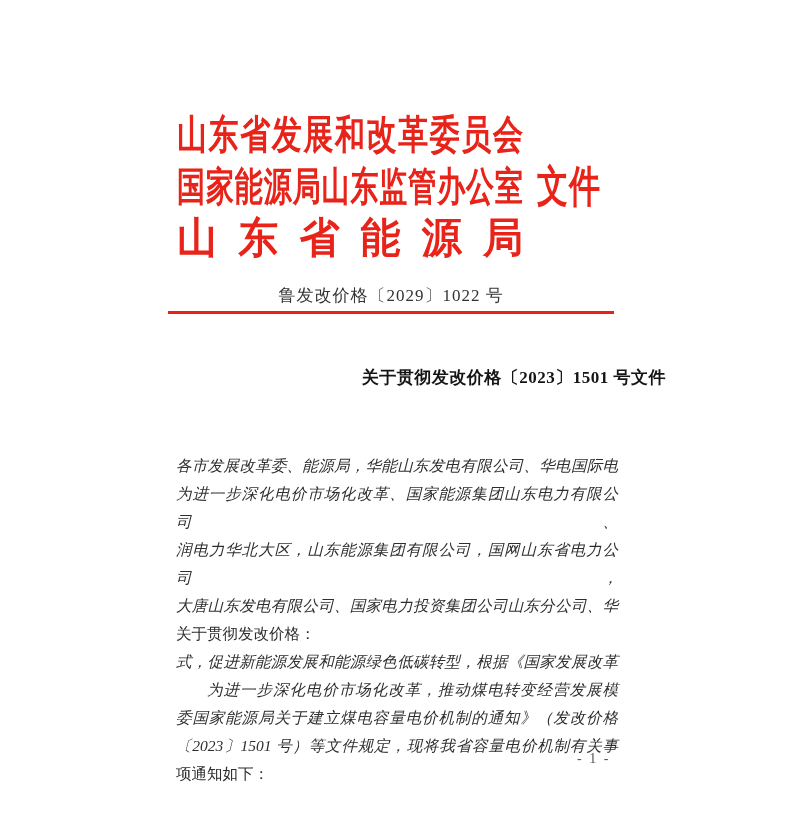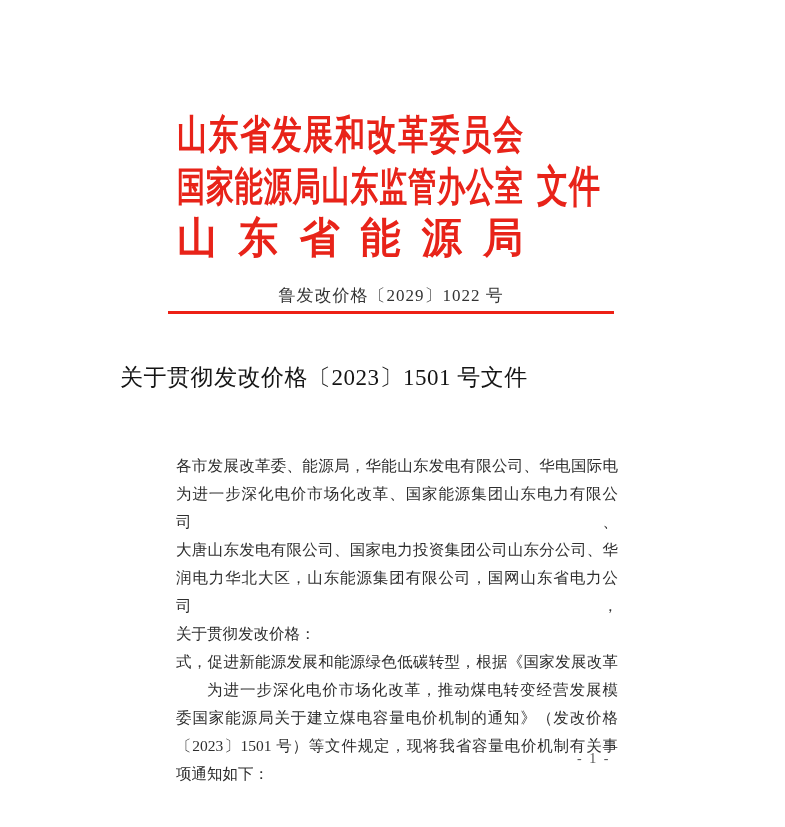--- a/index.html
+++ b/index.html
@@ -62,39 +62,39 @@
     top: 311px; left: 168px;
     width: 446px; height: 3px;
     background: var(--rule-red, #ed2015);
   }
 
   
   .doc-title {
     position: absolute;
     top: 362px; left: 120px;
     width: 546px;
-    text-align: left;
-    font-size: 23px;
-    font-weight: normal;
+    text-align: right;
+    font-size: 17px;
+    font-weight: bold;
     line-height: 31px;
     color: var(--title-color, #151515);
     letter-spacing: 0.5px;
   }
 
   
   .body-text {
     position: absolute;
     top: 452px; left: 176px;
     width: 442px;
     font-size: 15.5px;
     line-height: 28px;
     color: var(--body-color, #2e2e2e);
   }
   .body-line { white-space: pre-wrap; }
-  .body-line.just { text-align: justify; text-align-last: justify; }
+  .body-line.just { text-align: justify; text-align-last: justify; font-style: italic; }
   .body-line.indent { text-indent: 31px; }
 
   
   .page-num {
     position: absolute;
     top: 751px; left: 577px;
     font-size: 14px;
     letter-spacing: 2px;
     color: var(--page-num-color, #555555);
     white-space: nowrap;
@@ -153,22 +153,22 @@
 
   <div class="red-rule"></div>
 
   <div class="doc-title">
     <div>关于贯彻发改价格〔2023〕1501 号文件</div>
   </div>
 
   <div class="body-text">
       <div class="body-line just">各市发展改革委、能源局，华能山东发电有限公司、华电国际电</div>
       <div class="body-line just">为进一步深化电价市场化改革、国家能源集团山东电力有限公司、</div>
+      <div class="body-line just">润电力华北大区，山东能源集团有限公司，国网山东省电力公司，</div>
       <div class="body-line just">大唐山东发电有限公司、国家电力投资集团公司山东分公司、华</div>
-      <div class="body-line just">润电力华北大区，山东能源集团有限公司，国网山东省电力公司，</div>
       <div class="body-line">关于贯彻发改价格：</div>
       <div class="body-line just">式，促进新能源发展和能源绿色低碳转型，根据《国家发展改革</div>
       <div class="body-line just indent">为进一步深化电价市场化改革，推动煤电转变经营发展模</div>
       <div class="body-line just">委国家能源局关于建立煤电容量电价机制的通知》（发改价格</div>
       <div class="body-line just">〔2023〕1501 号）等文件规定，现将我省容量电价机制有关事</div>
       <div class="body-line">项通知如下：</div>
     </div>
 
   <div class="page-num">- 1 -</div>
 

